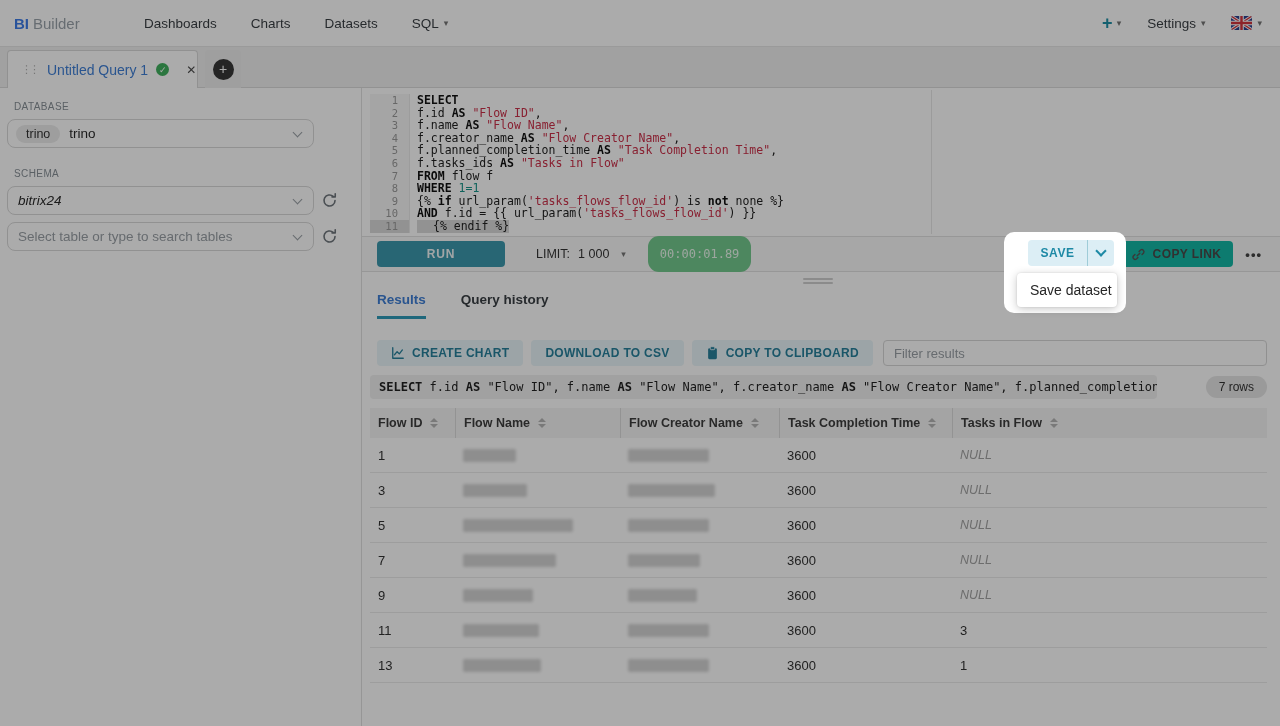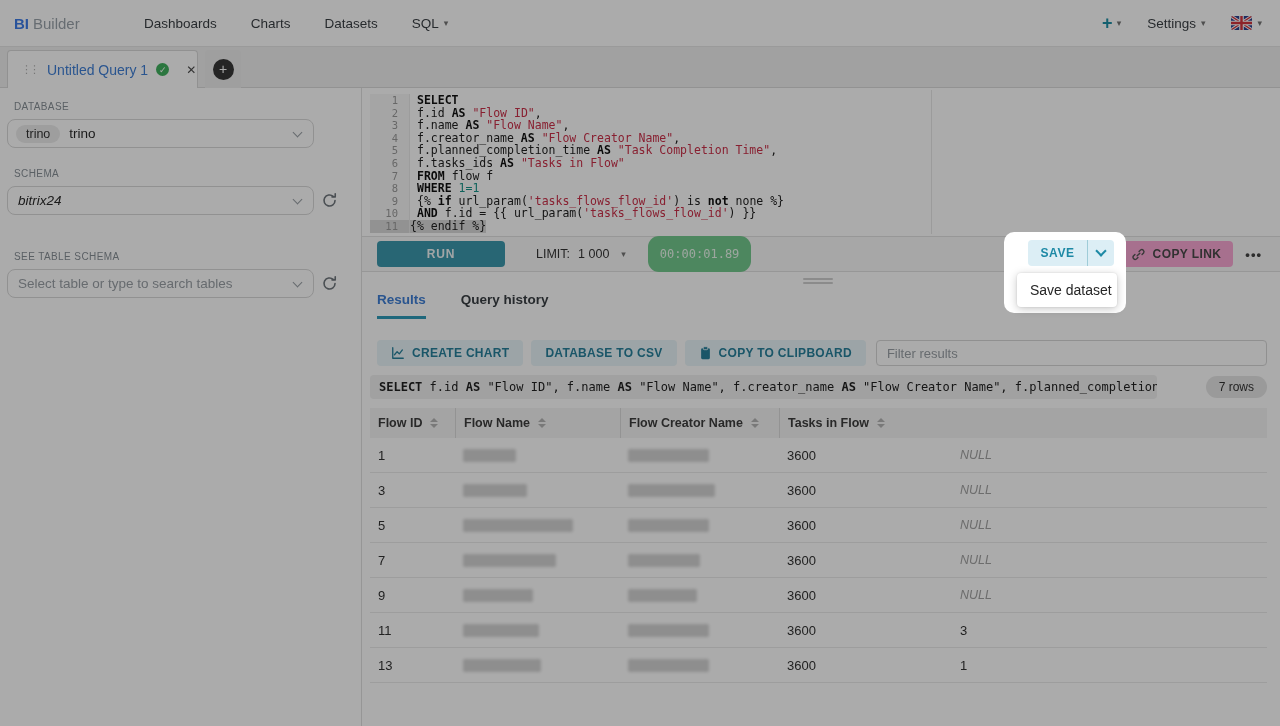--- a/index.html
+++ b/index.html
@@ -47,36 +47,36 @@
   .main { position:absolute; top:88px; left:362px; right:0; bottom:0; background:#fff; }
 
   
   .editor { position:absolute; top:2px; left:8px; right:13px; height:144px; font-family:"DejaVu Sans Mono", monospace; }
   .editor .vline { position:absolute; left:561px; top:0; bottom:0; width:1px; background:#e7e7e7; }
   .code-area { padding-top:4px; }
   .cl { display:flex; line-height:12.6px; font-size:11.5px; }
   .cl .ln { width:40px; background:#f7f7f7; border-right:1px solid #e9e9e9; color:#9a9a9a; font-size:10.5px; text-align:right; padding-right:11px; flex:0 0 40px; }
   .cl .ct { padding-left:7px; white-space:pre; color:#222; }
   .cl.sel .ln { background:#dadada; }
-  .cl.sel .ct { padding-left:0; background:#dadada; }
+  .cl.sel .ct { padding-left:16px; margin-left:7px; background:#dadada; }
   .kw { font-weight:bold; color:#111; }
   .str { color:#cb3049; }
   .num { color:#17948a; }
   .pl { color:#222; }
 
   
   .toolbar { position:absolute; top:148px; left:0; right:0; height:36px; background:#fafafa; border-top:1px solid #e2e2e2; border-bottom:1px solid #e2e2e2; display:flex; align-items:center; }
   .run-btn { margin-left:15px; width:128px; height:26px; background:#3d99ad; border:none; border-radius:4px; color:#f2f7f8; font-family:"Liberation Sans",sans-serif; font-size:12px; font-weight:bold; letter-spacing:.8px; cursor:pointer; }
   .limit { margin-left:31px; display:flex; align-items:center; gap:6px; font-size:12.5px; color:#333; cursor:pointer; }
   .limit .lv { margin-left:2px; }
   .limit .caret { margin-left:6px; }
   .timer { margin-left:22px; height:36px; background:#74c98e; border-radius:11px; color:#eaf8ee; font-family:"DejaVu Sans Mono", monospace; font-size:12px; display:flex; align-items:center; padding:0 12px; }
   .tb-right { margin-left:auto; display:flex; align-items:center; margin-right:18px; gap:12px; }
   .tb-right .save-space { width:100px; }
-  .copylink-btn { height:26px; background:#f9a8d4; border:none; border-radius:4px; color:#4a4a4a; font-family:"Liberation Sans",sans-serif; font-size:12px; font-weight:bold; letter-spacing:.4px; display:flex; align-items:center; gap:7px; padding:0 12px; cursor:pointer; }
+  .copylink-btn { height:26px; background:#14b8a6; border:none; border-radius:4px; color:#4a4a4a; font-family:"Liberation Sans",sans-serif; font-size:12px; font-weight:bold; letter-spacing:.4px; display:flex; align-items:center; gap:7px; padding:0 12px; cursor:pointer; }
   .more-dots { color:#444; font-size:13px; font-weight:bold; letter-spacing:1px; cursor:pointer; }
 
   
   .drag-handle { position:absolute; top:190px; left:50%; width:30px; margin-left:-18px; cursor:row-resize; }
   .drag-handle i { display:block; height:2px; background:#d0d0d0; border-radius:1px; margin-bottom:2px; }
 
   
   .rtabs { position:absolute; top:204px; left:15px; display:flex; gap:35px;font-weight:bold; }
   .rtab { font-size:13.5px; padding-bottom:9px; cursor:pointer; }
   .rtab.active { color:#3f7fd6; border-bottom:3px solid #2f9cba; }
@@ -193,21 +193,20 @@
         <span class="chev"></span>
       </div>
       <span class="refresh-btn">
         <svg width="17" height="17" viewBox="0 0 16 16">
             <path d="M13.2 8a5.2 5.2 0 1 1-1.7-3.85" fill="none" stroke="#6f767c" stroke-width="1.5" stroke-linecap="round"></path>
             <path d="M13.4 1.6 V4.6 H10.4" fill="none" stroke="#6f767c" stroke-width="1.5" stroke-linecap="round" stroke-linejoin="round"></path>
           </svg>
       </span>
     </div>
 
-    <div class="fld-label" style="margin-top:36px;">SEE TABLE SCHEMA</div>
     <div class="side-row" style="margin-top:7px;">
       <div class="select">
         <span class="ph">Select table or type to search tables</span>
         <span class="chev"></span>
       </div>
       <span class="refresh-btn">
         <svg width="17" height="17" viewBox="0 0 16 16">
             <path d="M13.2 8a5.2 5.2 0 1 1-1.7-3.85" fill="none" stroke="#6f767c" stroke-width="1.5" stroke-linecap="round"></path>
             <path d="M13.4 1.6 V4.6 H10.4" fill="none" stroke="#6f767c" stroke-width="1.5" stroke-linecap="round" stroke-linejoin="round"></path>
           </svg>
@@ -305,21 +304,21 @@
       <button class="act-btn">
         <span style="display:flex;">
           <svg width="14" height="14" viewBox="0 0 16 16" fill="none" stroke="#27809c" stroke-width="1.5" stroke-linecap="round" stroke-linejoin="round">
             <path d="M2 2 V14 H14"></path>
               <path d="M4 10 l3-3.5 2.5 2.5 L13 4.5"></path>
           </svg>
         </span>
         <span>CREATE CHART</span>
       </button>
       <button class="act-btn">
-        <span>DATABASE TO CSV</span>
+        <span>DOWNLOAD TO CSV</span>
       </button>
       <button class="act-btn">
         <span style="display:flex;">
           <svg width="13" height="14" viewBox="0 0 14 16">
               <rect x="2" y="2.5" width="10" height="12.5" rx="1.5" fill="#27809c"></rect>
               <rect x="4.5" y="0.8" width="5" height="3.4" rx="1" fill="#27809c" stroke="#e9f5f9" stroke-width="1"></rect>
             </svg>
         </span>
         <span>COPY TO CLIPBOARD</span>
       </button>
@@ -348,20 +347,27 @@
             </span>
           </div>
           <div class="th">
             <span>Flow Creator Name</span>
             <span class="sort">
               <i class="up"></i>
               <i class="dn"></i>
             </span>
           </div>
           <div class="th">
+            <span>Task Completion Time</span>
+            <span class="sort">
+              <i class="up"></i>
+              <i class="dn"></i>
+            </span>
+          </div>
+          <div class="th">
             <span>Tasks in Flow</span>
             <span class="sort">
               <i class="up"></i>
               <i class="dn"></i>
             </span>
           </div>
         </div>
       <div id="table-body">
           <div class="trow">
             <div class="td">1</div>

